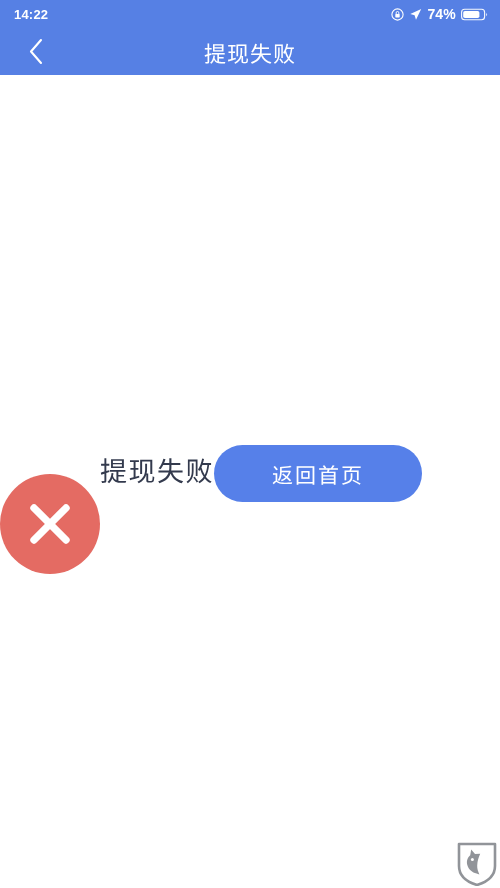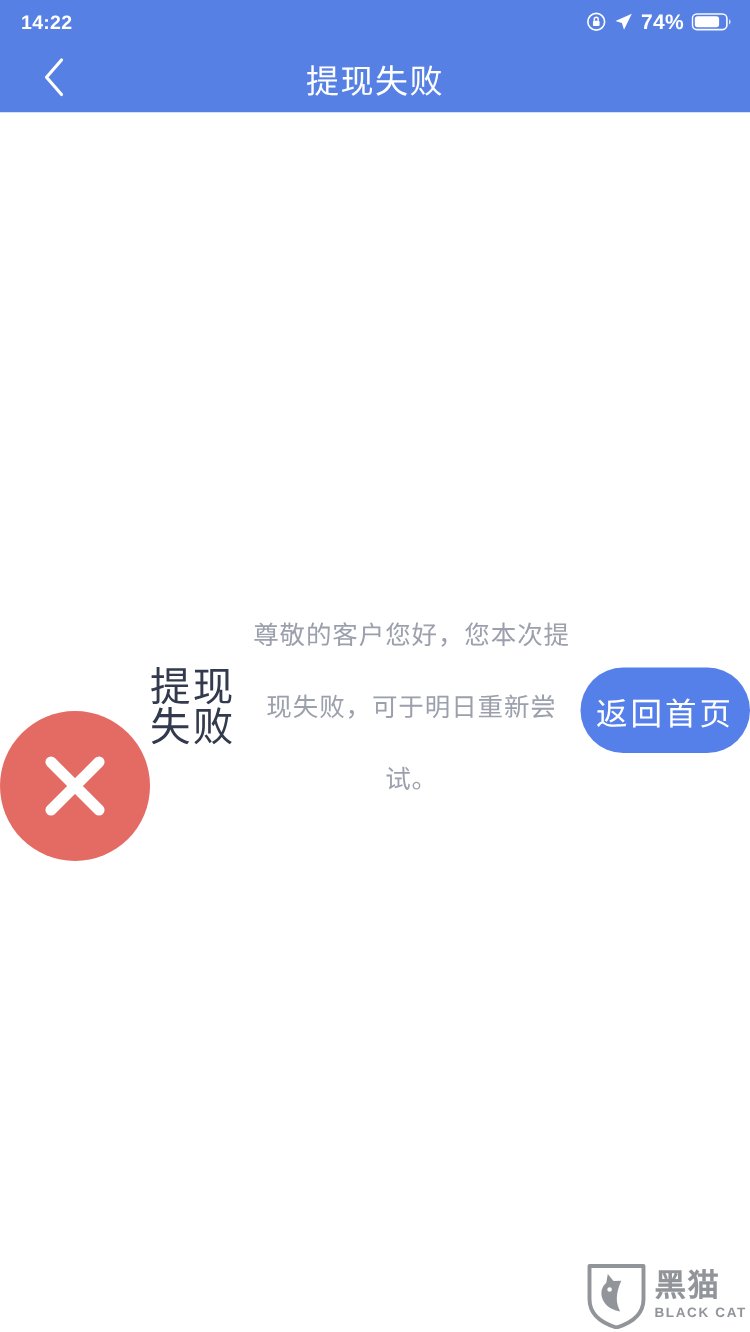--- a/index.html
+++ b/index.html
@@ -286,35 +286,30 @@
   <div class="content">
 
     <div class="status-icon">
       <svg class="icon-svg" width="52" height="52" viewBox="0 0 52 52" fill="none">
         <path d="M10 10 L42 42 M42 10 L10 42" stroke="#ffffff" stroke-width="7.4" stroke-linecap="round"></path>
       </svg>
     </div>
 
     <div class="result-title">提现失败</div>
 
-    <div class="result-message">尊敬的客户您好，您本次提现失败，可于明日重新尝试。</div>
 
     <button class="primary-button">返回首页</button>
   </div>
 
   <div class="footer">
 
     <div class="watermark">
       <span>
         <svg class="icon-svg" width="42" height="45" viewBox="0 0 42 45" fill="none">
           <path d="M3 3 H39 V25 C39 35 31 41 21 44 C11 41 3 35 3 25 Z" fill="#ffffff" stroke="#8e9196" stroke-width="2.6" stroke-linejoin="round"></path>
           <path d="M19 13 L15.2 8.4 L14.2 14.2 C11.4 16.6 10.2 20.2 11.4 24.2 C12.6 28.4 16.2 31.4 20.6 32.6 L23.4 33.4 C22.2 30.6 21 27.6 21.2 24.4 C21.4 20 22.6 16.2 24.2 12.8 Z" fill="#8e9196"></path>
           <circle cx="16.4" cy="18.6" r="1.5" fill="#ffffff"></circle>
         </svg>
       </span>
-      <span class="wm-marks">
-        <span class="wm-cn">黑猫</span>
-        <span class="wm-en">BLACK CAT</span>
-      </span>
     </div>
   </div>
 
 </div>
 
 </body></html>

